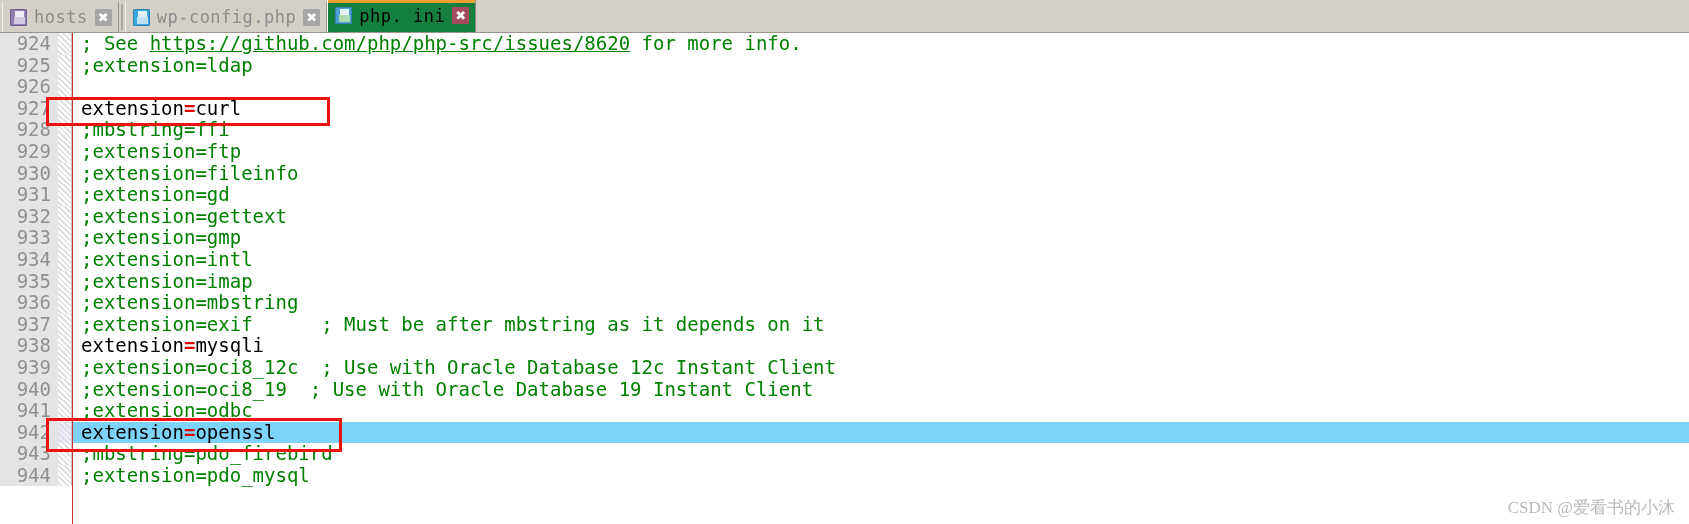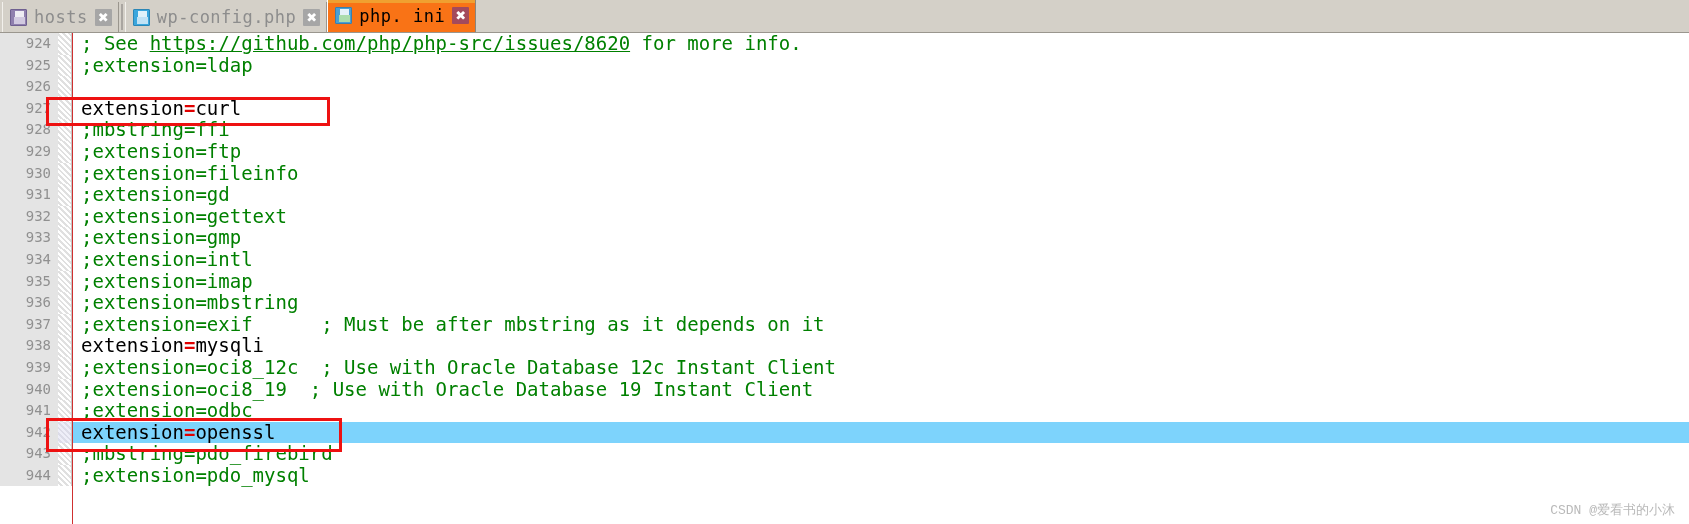--- a/index.html
+++ b/index.html
@@ -38,21 +38,21 @@
     border-right: 1px solid #9a968e;
     position: relative;
     gap: 7px;
     font-family: "DejaVu Sans Mono", "Liberation Mono", monospace;
     font-size: 17px;
   }
   .tab.inactive {
     color: #8d8d8d;
   }
   .tab.active {
-    background: #f97316;
+    background: #15803d;
     height: 33px;
     color: #000000;
     border-left: 1px solid #ffffff;
     border-right: 1px solid #8a857d;
     z-index: 3;
   }
   .tab.active .toporange {
     position: absolute;
     top: 0; left: 0; right: 0;
     height: 4px;
@@ -130,21 +130,21 @@
   }
   .row.current { background: #7dd3fc; }
   .gutter {
     width: 58px;
     min-width: 58px;
     text-align: right;
     padding-right: 7px;
     box-sizing: border-box;
     color: #909090;
     background: #e4e4e4;
-    font-size: 14px;
+    font-size: 19px;
     height: 21.6px;
     line-height: 21.6px;
     user-select: none;
   }
   .fold {
     width: 13px;
     min-width: 13px;
     height: 21.6px;
     background: repeating-linear-gradient(
       45deg, #ffffff 0 2px, #e0e0e0 2px 4px);
@@ -189,22 +189,22 @@
     z-index: 6;
     pointer-events: none;
     box-sizing: border-box;
   }
 
   .watermark {
     position: absolute;
     right: 14px;
     bottom: 5px;
     color: #b9b9b9;
-    font-family: Liberation Mono, monospace;
-    font-size: 13px;
+    font-family: Liberation Serif, serif;
+    font-size: 17px;
     z-index: 7;
     white-space: nowrap;
   }
 </style>
 </head>
 <body>
 
 <div class="tabbar">
 
   <div class="tab inactive">

